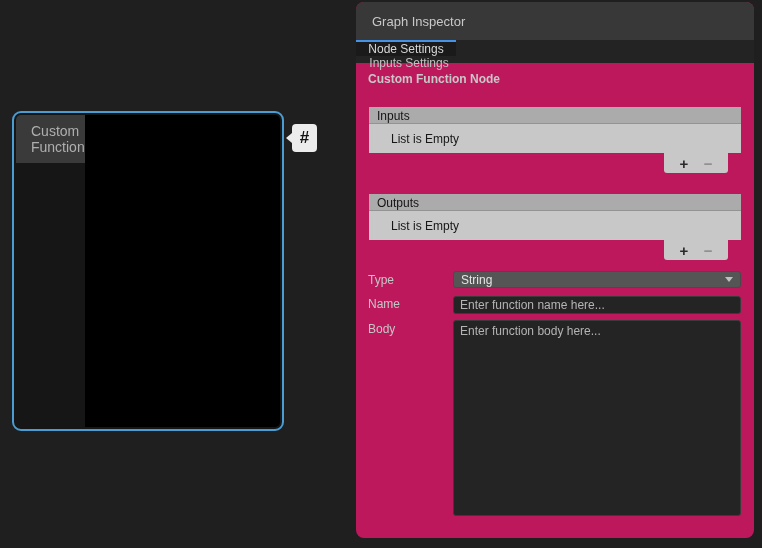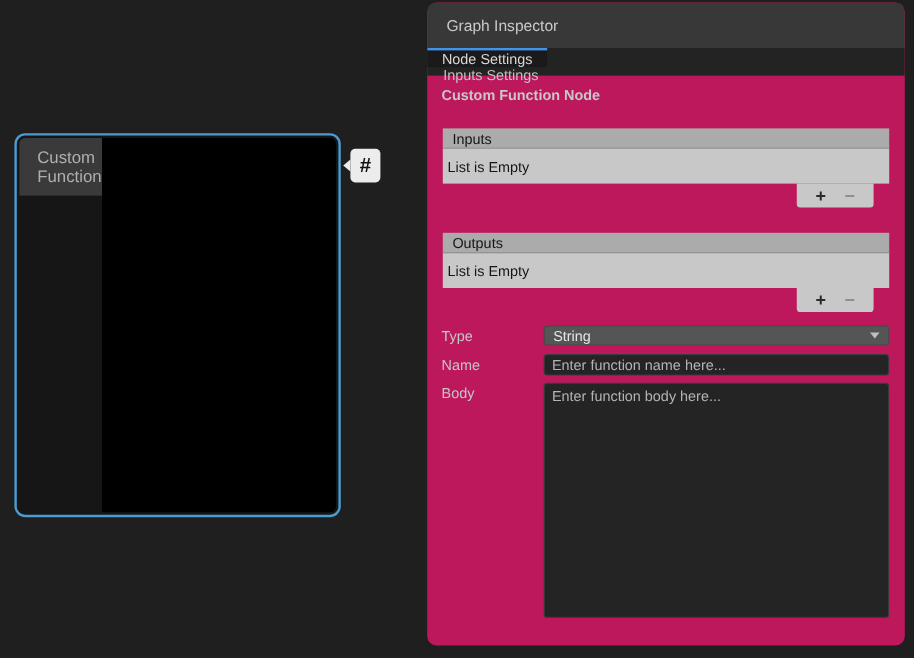--- a/index.html
+++ b/index.html
@@ -145,21 +145,21 @@
     padding-left: 8px;
     font-size: 12px;
     color: #141414;
     box-sizing: border-box;
   }
   .rlist-row {
     height: 29px;
     background: #C8C8C8;
     display: flex;
     align-items: center;
-    padding-left: 4px;
+    padding-left: 22px;
     font-size: 12px;
     color: #161616;
     box-sizing: border-box;
   }
   .rlist-footer {
     height: 20px;
     display: flex;
     justify-content: flex-end;
     padding-right: 13px;
   }

